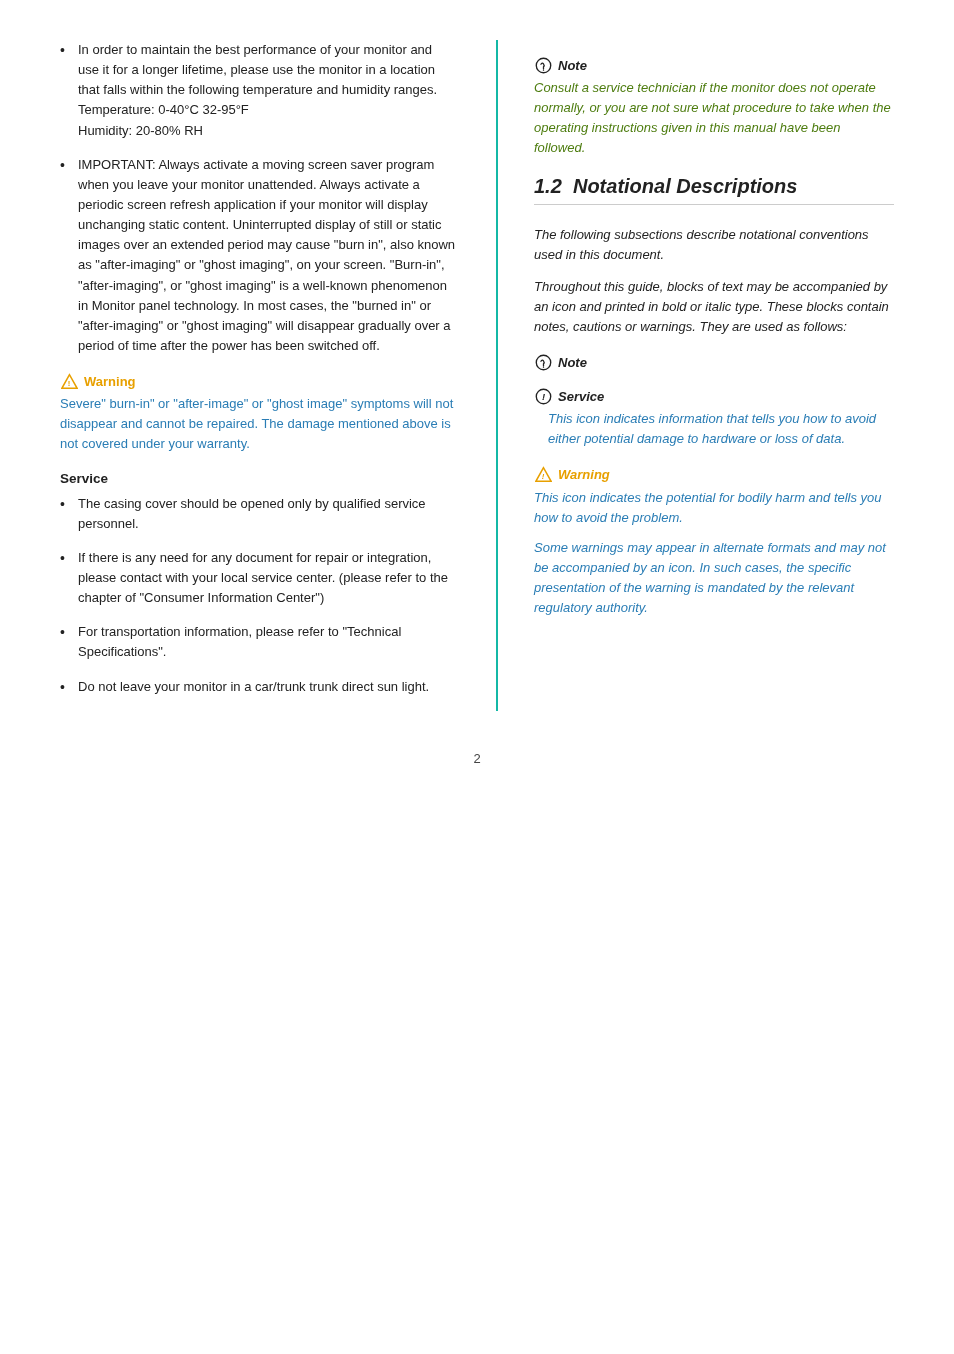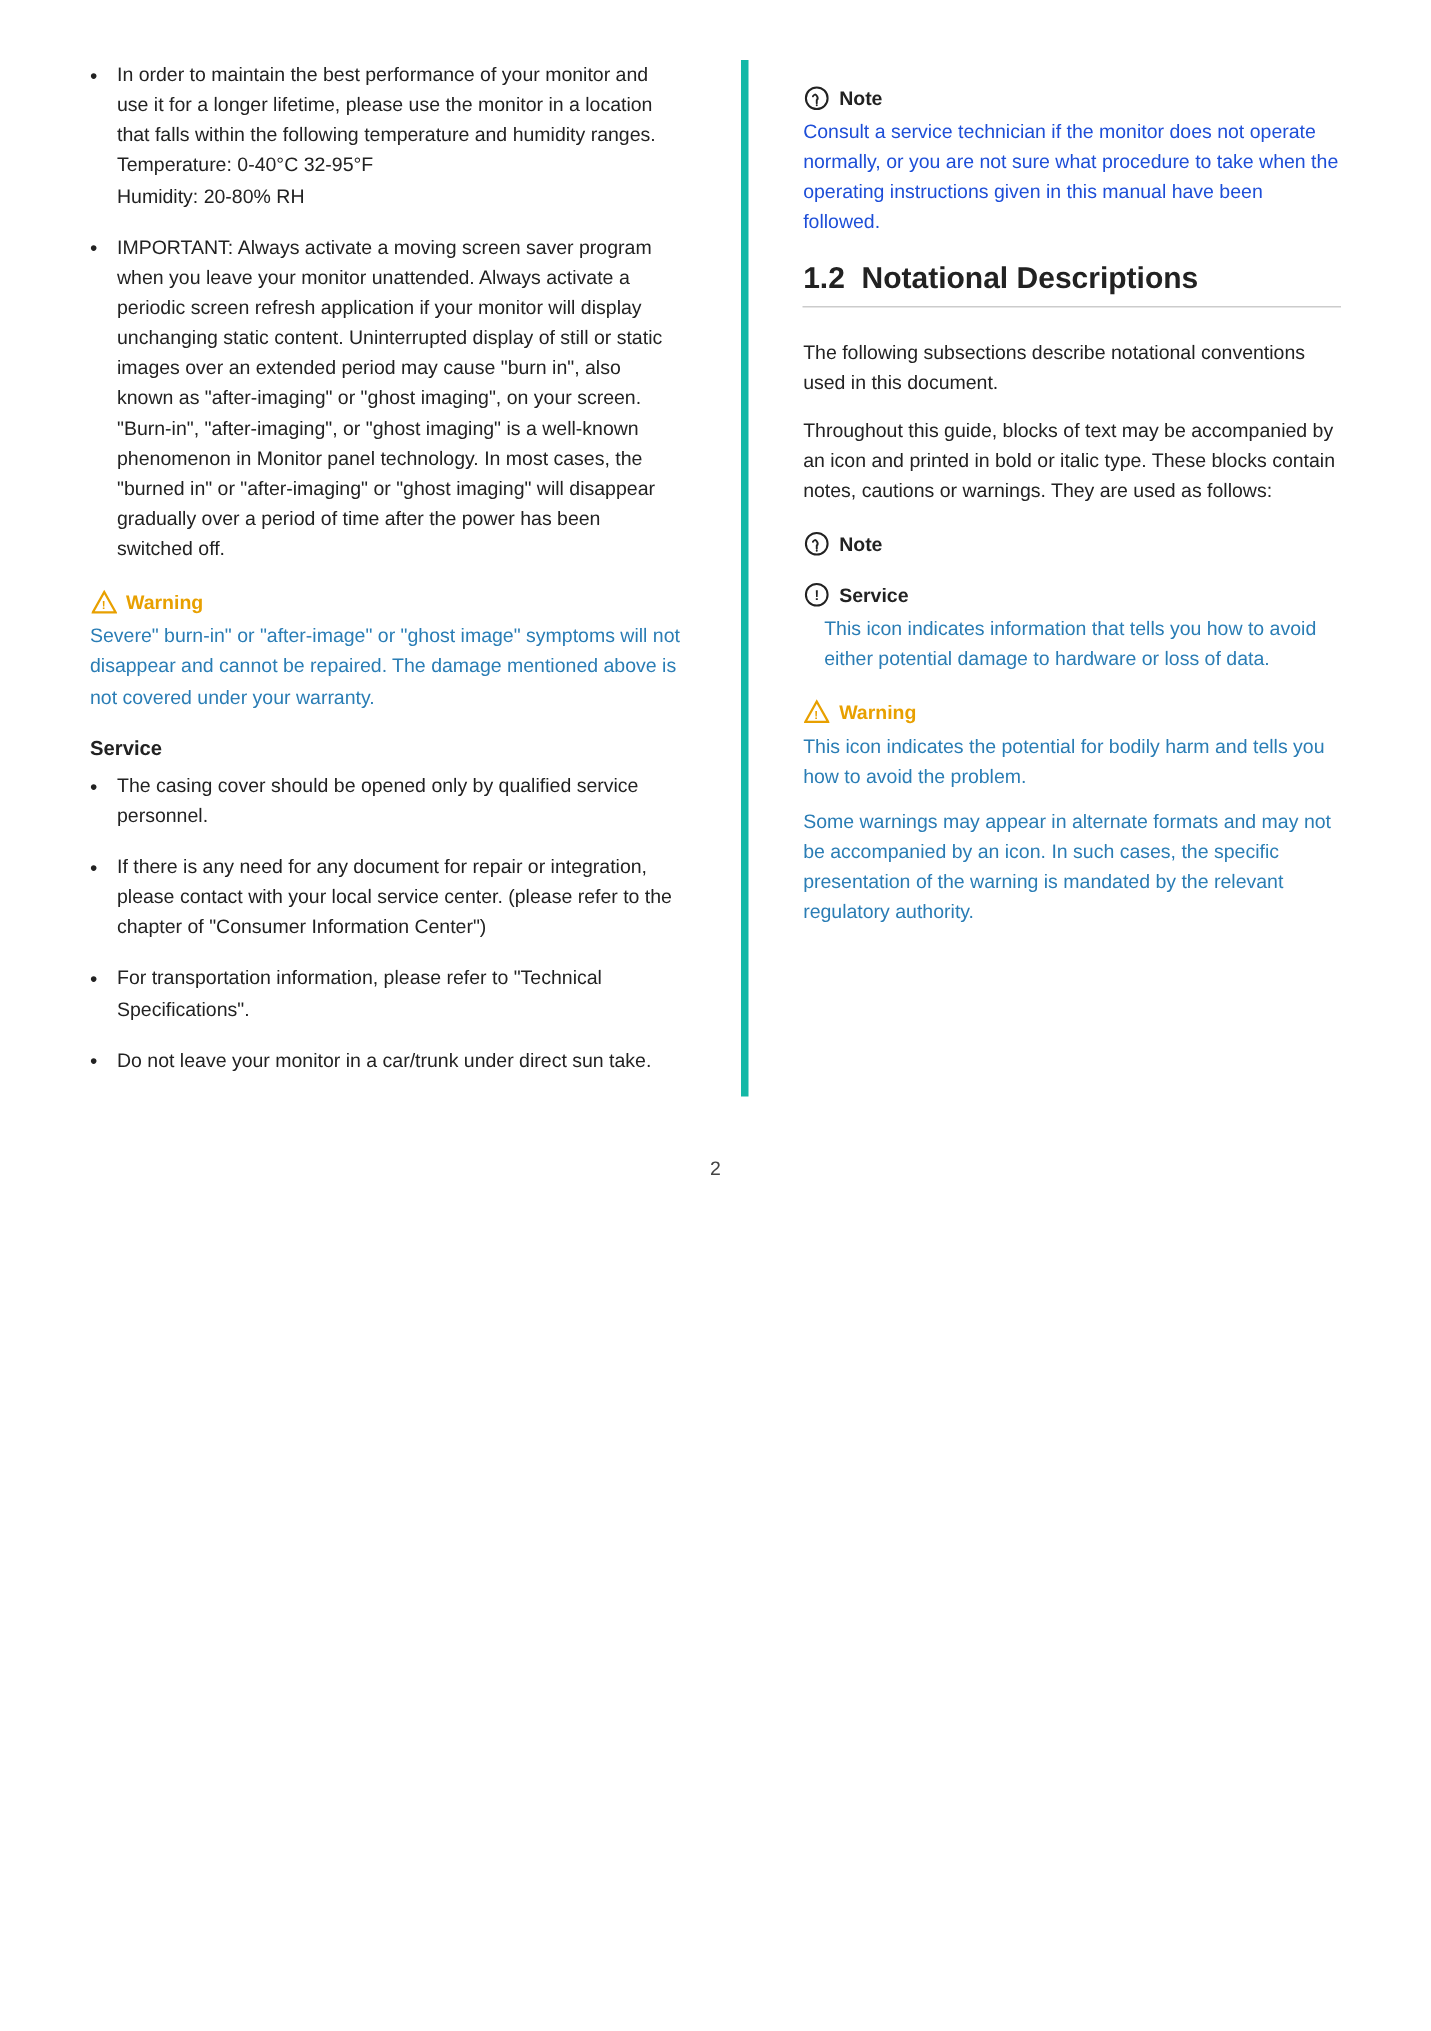--- a/index.html
+++ b/index.html
@@ -30,22 +30,23 @@
       flex-direction: row;
       gap: 40px;
     }
 
     .left-col {
       flex: 1.1;
     }
 
     .right-col {
       flex: 1;
-      border-left: 5px solid #14b8a6;
+      border-left: 2px solid #14b8a6;
       padding-left: 36px;
+      font-style: italic;
     }
 
     ul.bullet-list {
       list-style: none;
       padding: 0;
       margin: 0 0 12px 0;
     }
 
     ul.bullet-list li {
       padding-left: 18px;
@@ -104,21 +105,21 @@
 
     .note-icon {
       width: 18px;
       height: 18px;
       display: inline-flex;
       align-items: center;
       justify-content: center;
     }
 
     .note-body {
-      color: #1d4ed8;
+      color: #4d7c0f;
       line-height: 1.55;
       font-size: 13px;
     }
 
     .caution-block {
       margin: 16px 0 16px 0;
     }
 
     .caution-header {
       display: flex;
@@ -237,21 +238,21 @@
           <li>
             <span>The casing cover should be opened only by qualified service personnel.</span>
           </li>
           <li>
             <span>If there is any need for any document for repair or integration, please contact with your local service center. (please refer to the chapter of "Consumer Information Center")</span>
           </li>
           <li>
             <span>For transportation information, please refer to "Technical Specifications".</span>
           </li>
           <li>
-            <span>Do not leave your monitor in a car/trunk under direct sun take.</span>
+            <span>Do not leave your monitor in a car/trunk trunk direct sun light.</span>
           </li>
         </ul>
       </div>
     </div>
 
     <div class="right-col">
 
       <div class="note-block">
         <div class="note-header">
           <span class="note-icon">

